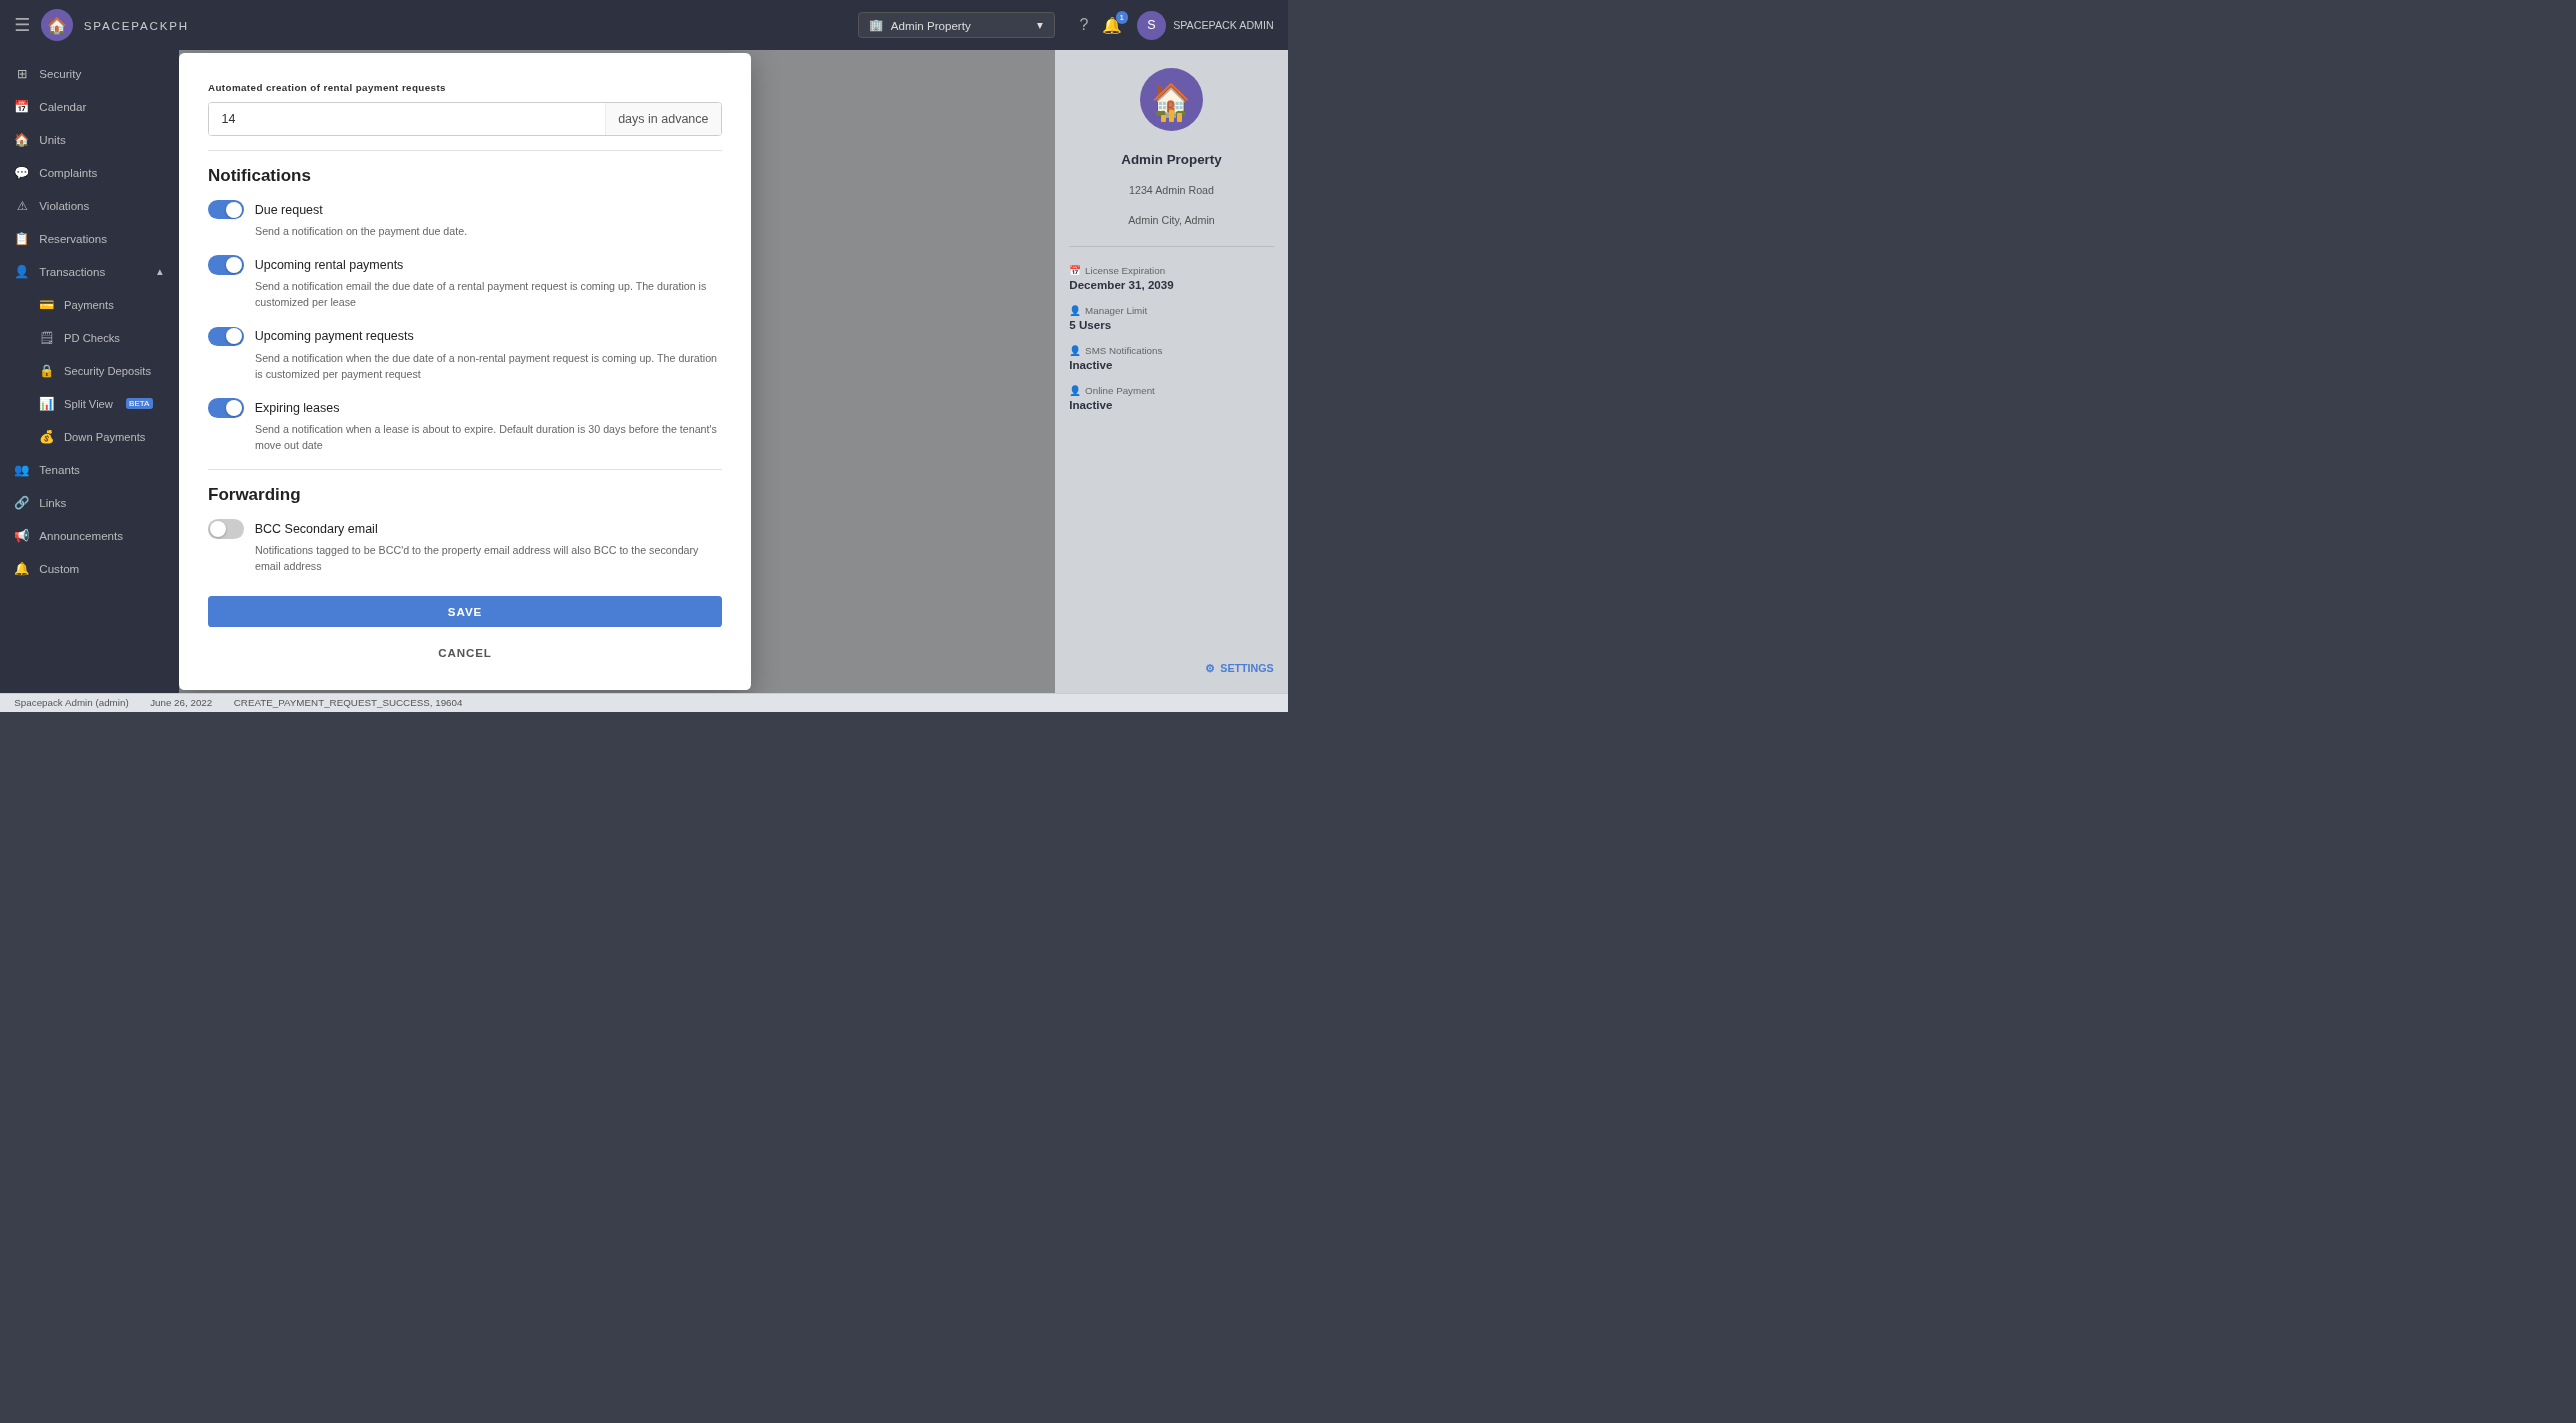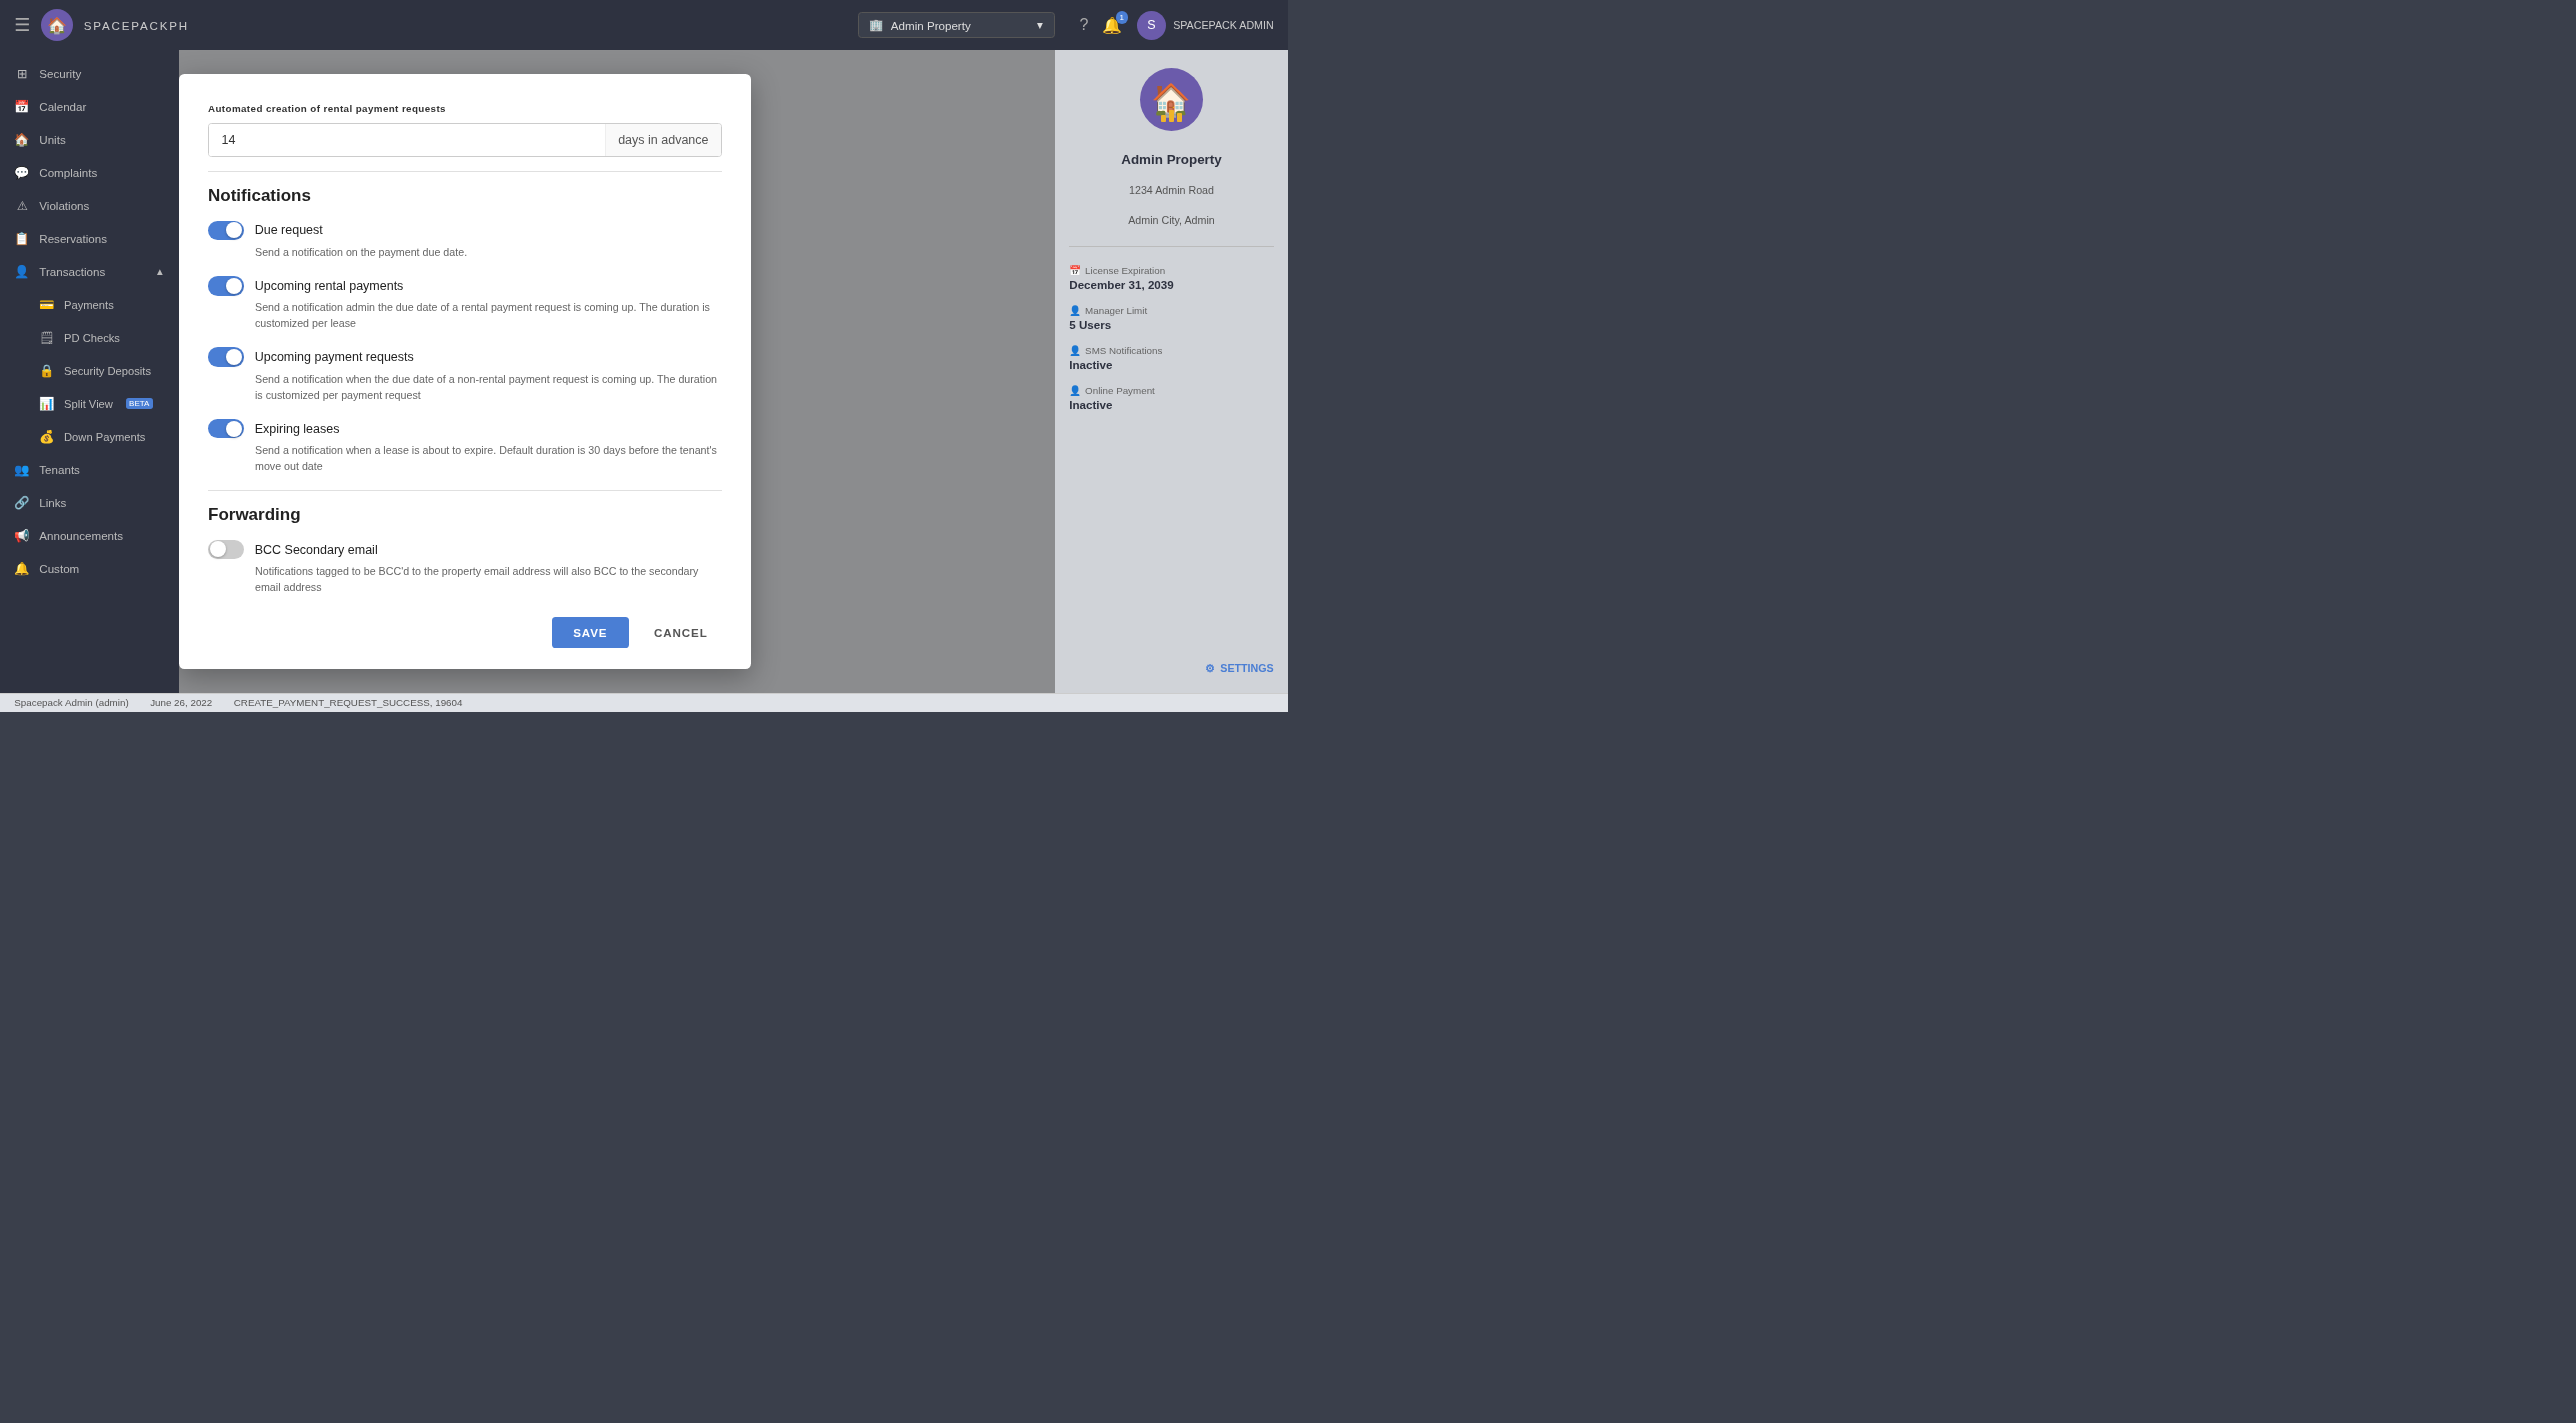--- a/index.html
+++ b/index.html
@@ -242,20 +242,21 @@
     }
     .toggle-track.on .toggle-thumb { left: 18px; }
     .toggle-track.off .toggle-thumb { left: 1.8px; }
 
     
     .modal-footer {
       display: flex;
       justify-content: flex-end;
       gap: 10.7px;
       margin-top: 21.5px;
+      flex-direction: column;
     }
     .btn-save {
       background: #4a7ed4;
       color: white;
       border: none;
       border-radius: 3.6px;
       padding: 9px 21.5px;
       font-size: 11.6px;
       font-weight: 700;
       letter-spacing: 0.9px;
@@ -413,21 +414,21 @@
             </div>
             <div class="toggle-row">
               <div class="toggle-header">
                 <div class="toggle-switch">
                   <div class="toggle-track on">
                     <div class="toggle-thumb"></div>
                   </div>
                 </div>
                 <span class="toggle-label">Upcoming rental payments</span>
               </div>
-              <div class="toggle-desc">Send a notification admin the due date of a rental payment request is coming up. The duration is customized per lease</div>
+              <div class="toggle-desc">Send a notification email the due date of a rental payment request is coming up. The duration is customized per lease</div>
             </div>
             <div class="toggle-row">
               <div class="toggle-header">
                 <div class="toggle-switch">
                   <div class="toggle-track on">
                     <div class="toggle-thumb"></div>
                   </div>
                 </div>
                 <span class="toggle-label">Upcoming payment requests</span>
               </div>

